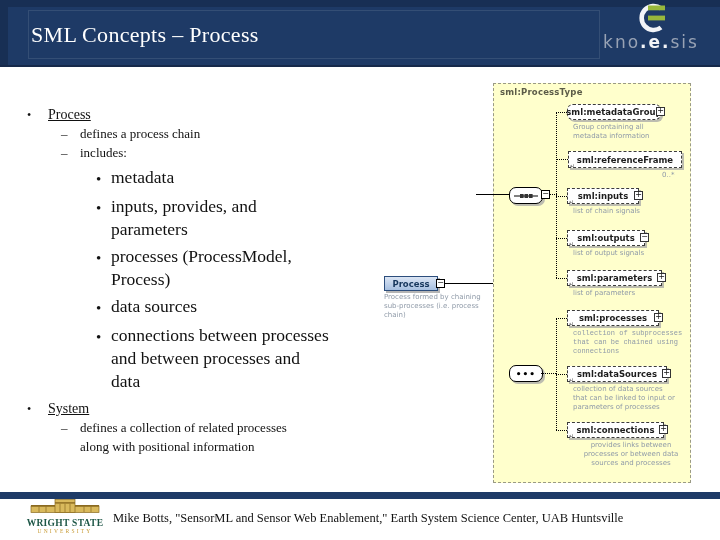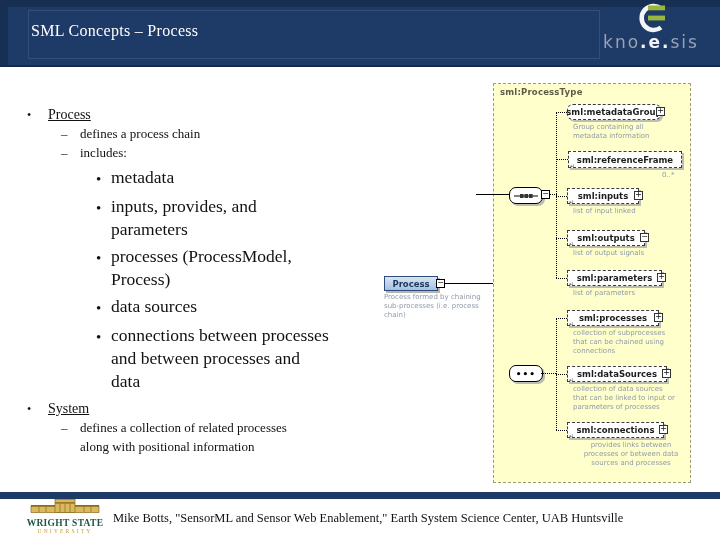--- a/index.html
+++ b/index.html
@@ -6,21 +6,21 @@
   .slide{position:relative;width:720px;height:540px;background:#ffffff;overflow:hidden;
          font-family:"Liberation Serif",serif;}
 
   
   .header{position:absolute;left:0;top:0;width:720px;height:65px;background:#1e3a66;
           border-bottom:2px solid #16294a;}
   .header .edgeL{position:absolute;left:0;top:0;width:8px;height:65px;background:#182f54;}
   .header .edgeT{position:absolute;left:0;top:0;width:720px;height:7px;background:#182f54;}
   .titlebox{position:absolute;left:28px;top:10px;right:120px;bottom:6px;
             border:1px solid rgba(255,255,255,0.10);}
-  .slide-title{position:absolute;left:31px;top:22px;color:#ffffff;font-size:16px;
+  .slide-title{position:absolute;left:31px;top:22px;color:#ffffff;font-size:22px;
                letter-spacing:0.3px;white-space:nowrap;}
 
   
   .klogo{position:absolute;left:592px;top:2px;width:118px;height:60px;text-align:center;}
   .klogo svg{display:block;margin:1px auto 0 auto;}
   .klogo .ktext{font-family:"DejaVu Sans",sans-serif;font-size:17px;letter-spacing:2px;
                 color:#98a2b4;line-height:18px;margin-top:0px;}
   .klogo .ktext .w{color:#f2f4f8;font-weight:bold;}
 
   
@@ -201,39 +201,39 @@
   <div class="el" style="left:568px;top:151px;width:114px;height:17px;">
     <span>sml:referenceFrame</span>
 
   </div>
   <div class="occ" style="left:662px;top:171px;">0..*</div>
 
   <div class="el" style="left:567px;top:188px;width:72px;">
     <span>sml:inputs</span>
     <span class="el-icon">+</span>
   </div>
-  <div class="el-desc" style="left:573px;top:207px;">list of input linked</div>
+  <div class="el-desc" style="left:573px;top:207px;">list of chain signals</div>
 
   <div class="el" style="left:567px;top:230px;width:78px;">
     <span>sml:outputs</span>
     <span class="el-icon">−</span>
   </div>
   <div class="el-desc" style="left:573px;top:249px;">list of output signals</div>
 
   <div class="el" style="left:567px;top:270px;width:95px;">
     <span>sml:parameters</span>
     <span class="el-icon">+</span>
   </div>
   <div class="el-desc" style="left:573px;top:289px;">list of parameters</div>
 
   <div class="el" style="left:567px;top:310px;width:92px;">
     <span>sml:processes</span>
     <span class="el-icon">+</span>
   </div>
-  <div class="el-desc" style="left:573px;top:329px;">collection of subprocesses
+  <div class="el-desc" style="left:573px;top:329px;font-family:Liberation Mono, monospace;">collection of subprocesses
 that can be chained using
 connections</div>
 
   <div class="el" style="left:567px;top:366px;width:100px;">
     <span>sml:dataSources</span>
     <span class="el-icon">+</span>
   </div>
   <div class="el-desc" style="left:573px;top:385px;">collection of data sources
 that can be linked to input or
 parameters of processes</div>

